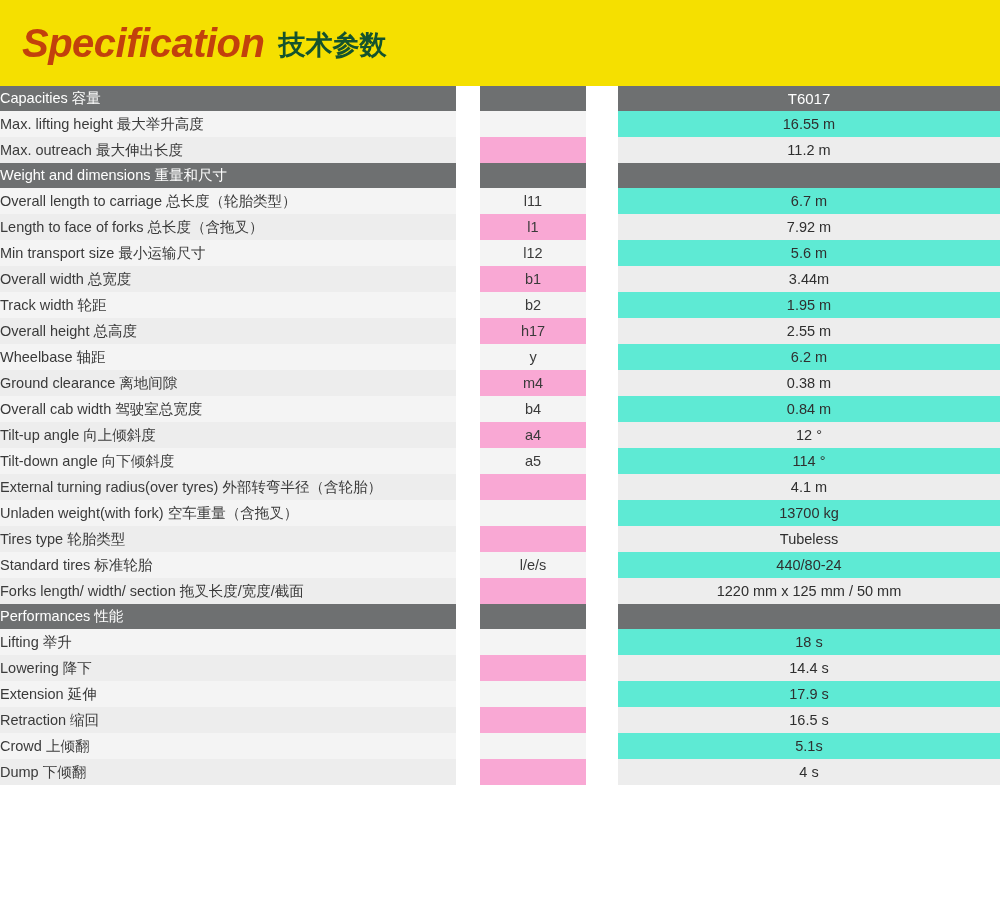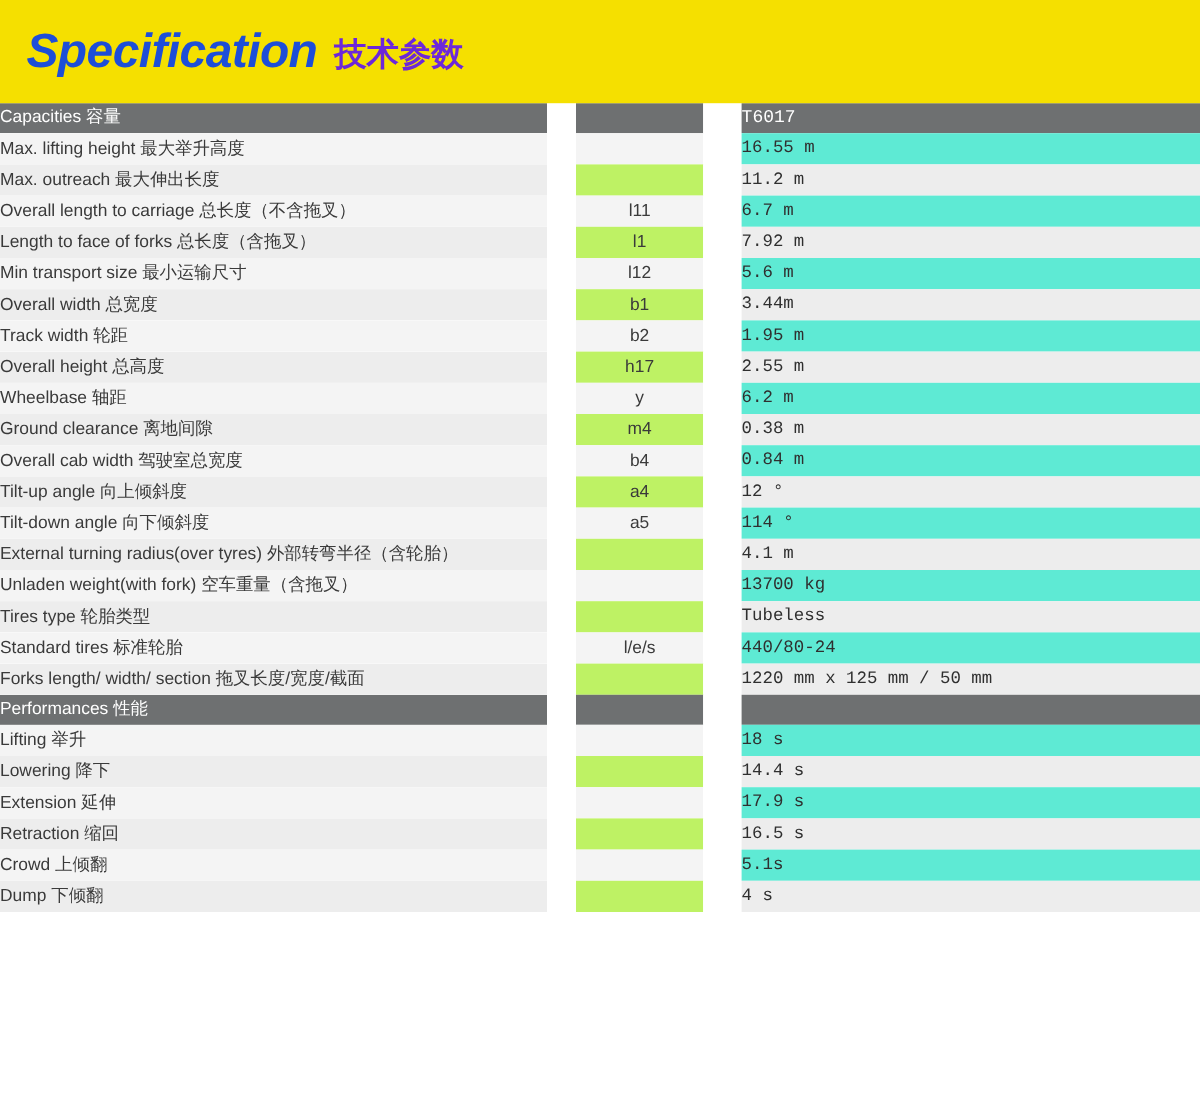--- a/index.html
+++ b/index.html
@@ -22,28 +22,28 @@
     background: #f5e000;
     display: flex;
     align-items: center;
     padding-left: 22px;
     box-sizing: border-box;
   }
   .header-title-en {
     font-size: 40px;
     font-weight: bold;
     font-style: italic;
-    color: #1d4ed8;
+    color: #c2410c;
     letter-spacing: -0.5px;
     line-height: 1;
   }
   .header-title-cn {
     font-size: 27px;
     font-weight: bold;
-    color: #6d28d9;
+    color: #14532d;
     margin-left: 14px;
     line-height: 1;
     position: relative;
     top: 2px;
   }
 
   
   .spec-table {
     width: 1000px;
     border-collapse: collapse;
@@ -67,31 +67,30 @@
     color: #3a3a3a;
   }
   .label-cell {
     background: #ededed;
     padding-left: 9px;
     white-space: nowrap;
     overflow: hidden;
   }
   .label-cell.alt { background: #f4f4f4; }
   .sym-cell {
-    background: #bef264;
+    background: #f9a8d4;
     text-align: center;
     font-size: 14.5px;
   }
   .sym-cell.alt { background: #f4f4f4; }
   .val-cell {
     background: #ededed;
-    text-align: left;
+    text-align: center;
     font-size: 14.5px;
     color: #2f2f2f;
-    font-family: Liberation Mono, monospace;
   }
   .val-cell.alt { background: #5eead4; }
 
   .gap-cell { background: #ffffff; }
 
   
   tr.section .label-cell,
   tr.section .sym-cell,
   tr.section .val-cell {
     background: #6e7071;
@@ -133,22 +132,29 @@
         <td class="gap-cell"></td>
         <td class="cell val-cell alt">16.55 m</td>
       </tr>
       <tr>
         <td class="cell label-cell">Max. outreach  最大伸出长度</td>
         <td class="gap-cell"></td>
         <td class="cell sym-cell"></td>
         <td class="gap-cell"></td>
         <td class="cell val-cell">11.2 m</td>
       </tr>
-      <tr>
-        <td class="cell label-cell alt">Overall length to carriage 总长度（不含拖叉）</td>
+      <tr class="section">
+        <td class="cell label-cell">Weight and dimensions 重量和尺寸</td>
+        <td class="gap-cell"></td>
+        <td class="cell sym-cell"></td>
+        <td class="gap-cell"></td>
+        <td class="cell val-cell"></td>
+      </tr>
+      <tr>
+        <td class="cell label-cell alt">Overall length to carriage 总长度（轮胎类型）</td>
         <td class="gap-cell"></td>
         <td class="cell sym-cell alt">l11</td>
         <td class="gap-cell"></td>
         <td class="cell val-cell alt">6.7 m</td>
       </tr>
       <tr>
         <td class="cell label-cell">Length to face of forks 总长度（含拖叉）</td>
         <td class="gap-cell"></td>
         <td class="cell sym-cell">l1</td>
         <td class="gap-cell"></td>

